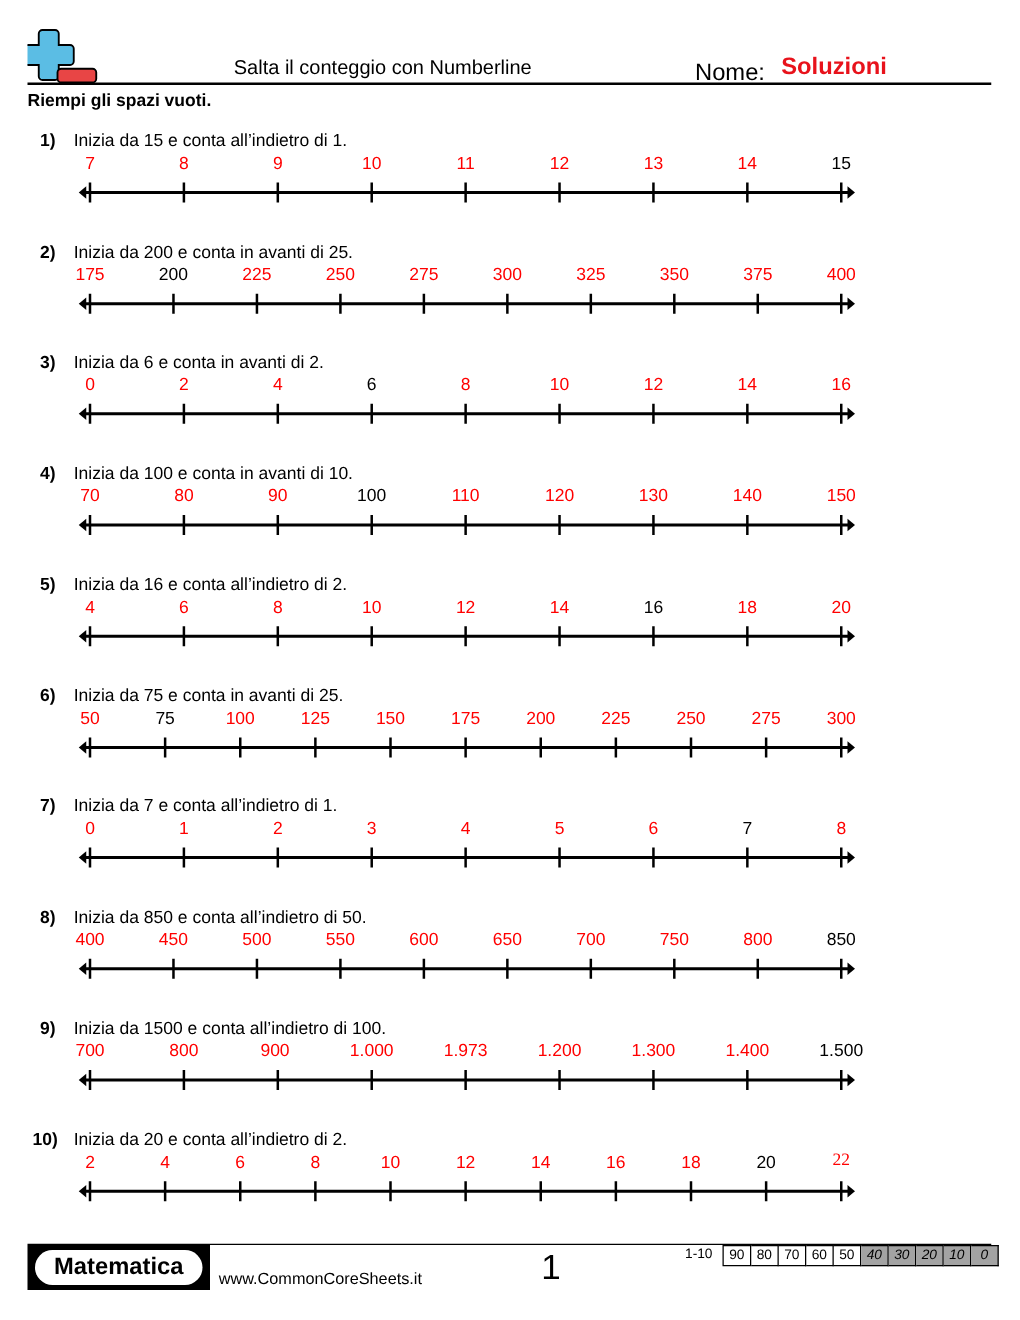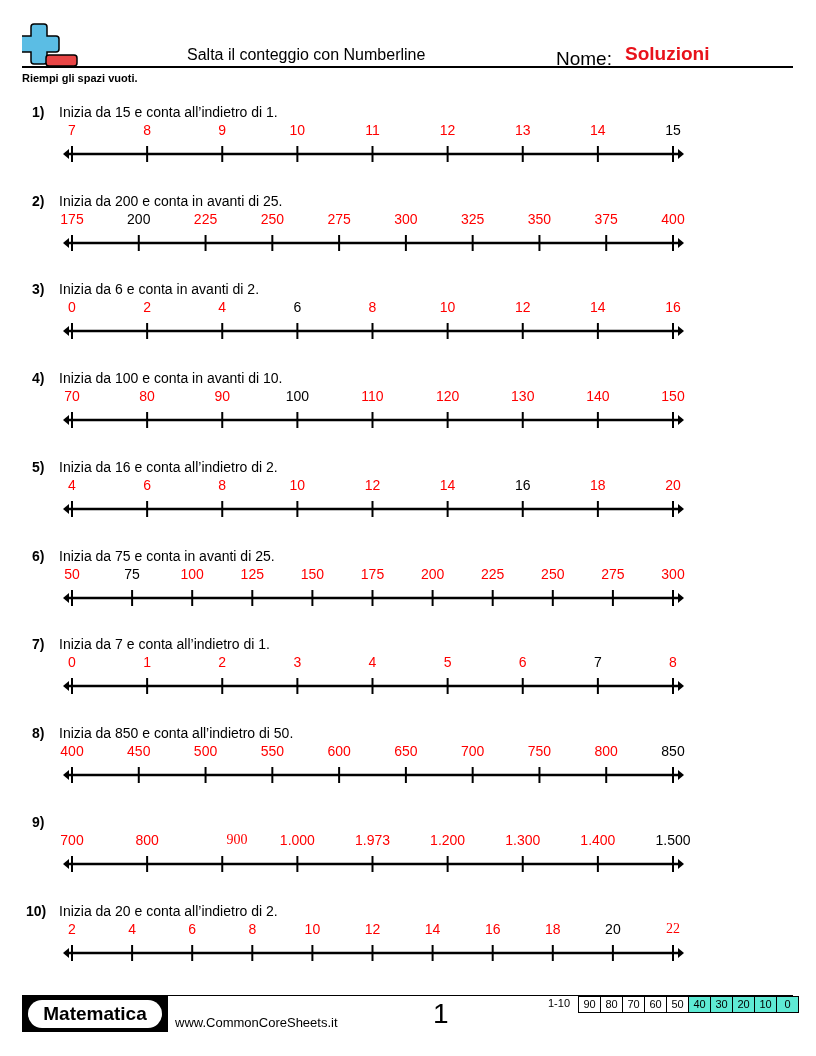--- a/index.html
+++ b/index.html
@@ -2,39 +2,39 @@
 <html><head>
 <meta charset="utf-8">
 <style>
   html,body{margin:0;padding:0;background:#fff;}
   body{width:816px;height:1056px;position:relative;overflow:hidden;font-family:"Liberation Sans","DejaVu Sans",sans-serif;color:#000;}
   .logo{position:absolute;left:22px;top:22px;width:58px;height:46px;}
   .title{position:absolute;left:187px;top:46px;font-size:16px;}
   .name-label{position:absolute;left:556px;top:48px;font-size:19px;}
   .name-value{position:absolute;left:625px;top:43px;font-size:19px;font-weight:bold;color:#e8121b;}
   .header-rule{position:absolute;left:22px;top:66px;width:771px;height:2px;background:#000;}
-  .instructions{position:absolute;left:22px;top:72px;font-size:11px;font-weight:bold;}
+  .instructions{position:absolute;left:22px;top:72px;font-size:14px;font-weight:bold;}
   .problem{position:absolute;left:0;width:816px;height:89px;}
   .pnum{position:absolute;left:32px;top:0;font-size:14px;font-weight:bold;}
   .pnum.wide{left:26px;}
   .ptext{position:absolute;left:59px;top:0;font-size:14px;}
   .lbl{position:absolute;top:18px;font-size:14px;transform:translateX(-50%);white-space:nowrap;}
   .lbl.red{color:#ff0000;}
   .lbl.black{color:#000;}
   .nl{position:absolute;left:0;top:34px;width:816px;height:26px;}
   .footer-rule{position:absolute;left:22px;top:995px;width:771px;height:1px;background:#000;}
   .brand{position:absolute;left:22px;top:996px;width:146px;height:36px;background:#000;}
   .brand-pill{position:absolute;left:6px;top:4px;width:134px;height:28px;background:#fff;border-radius:14px;font-weight:bold;font-size:19px;text-align:center;line-height:28px;}
   .site{position:absolute;left:175px;top:1015px;font-size:13px;}
   .pagenum{position:absolute;left:433px;top:998px;font-size:28px;}
   .score{position:absolute;left:532px;top:996px;display:flex;font-size:11px;}
   .score .range{width:30px;text-align:left;padding-top:1px;margin-left:16px;}
   .score .cell{width:21px;height:15px;border:1px solid #000;border-left:none;text-align:center;line-height:15px;}
   .score .cell.first{border-left:1px solid #000;}
-  .score .cell.blue{background:#5eead4;}
+  .score .cell.blue{background:#a3a3a3;font-style:italic;}
 </style>
 </head>
 <body>
 
 <svg class="logo" viewBox="0 0 58 46">
   <path d="M12 2 h10 a3 3 0 0 1 3 3 v9 h9 a3 3 0 0 1 3 3 v10 a3 3 0 0 1 -3 3 h-9 v9 a3 3 0 0 1 -3 3 h-10 a3 3 0 0 1 -3 -3 v-9 h-9 a3 3 0 0 1 -3 -3 v-10 a3 3 0 0 1 3 -3 h9 v-9 a3 3 0 0 1 3 -3z" fill="#5bbde4" stroke="#000" stroke-width="1.5"></path>
   <rect x="24" y="33" width="31" height="11" rx="3" fill="#e84545" stroke="#000" stroke-width="1.5"></rect>
 </svg>
 <div class="title">Salta il conteggio con Numberline</div>
 <div class="name-label">Nome:</div>
@@ -262,23 +262,24 @@
         <line x1="339.1111111111111" y1="8" x2="339.1111111111111" y2="24" stroke="#000" stroke-width="2"></line>
         <line x1="405.88888888888886" y1="8" x2="405.88888888888886" y2="24" stroke="#000" stroke-width="2"></line>
         <line x1="472.66666666666663" y1="8" x2="472.66666666666663" y2="24" stroke="#000" stroke-width="2"></line>
         <line x1="539.4444444444443" y1="8" x2="539.4444444444443" y2="24" stroke="#000" stroke-width="2"></line>
         <line x1="606.2222222222222" y1="8" x2="606.2222222222222" y2="24" stroke="#000" stroke-width="2"></line>
         <line x1="673" y1="8" x2="673" y2="24" stroke="#000" stroke-width="2"></line>
       </svg>
     </div>
     <div class="problem" style="top: 814px;">
       <div class="pnum">9)</div>
+      <div class="ptext">Inizia da 1500 e conta all’indietro di 100.</div>
       <div class="lbl red" style="left: 72px;">700</div>
       <div class="lbl red" style="left: 147.125px;">800</div>
-      <div class="lbl red" style="left: 237px; font-family: Liberation Serif, serif;">900</div>
+      <div class="lbl red" style="left: 220px;">900</div>
       <div class="lbl red" style="left: 297.375px;">1.000</div>
       <div class="lbl red" style="left: 372.5px;">1.973</div>
       <div class="lbl red" style="left: 447.625px;">1.200</div>
       <div class="lbl red" style="left: 522.75px;">1.300</div>
       <div class="lbl red" style="left: 597.875px;">1.400</div>
       <div class="lbl black" style="left: 673px;">1.500</div>
       <svg class="nl" width="816" height="26">
         <line x1="66" y1="16" x2="680" y2="16" stroke="#000" stroke-width="2.5"></line>
         <polygon points="63,16 69,11 69,21" fill="#000"></polygon>
         <polygon points="684,16 678,11 678,21" fill="#000"></polygon>

